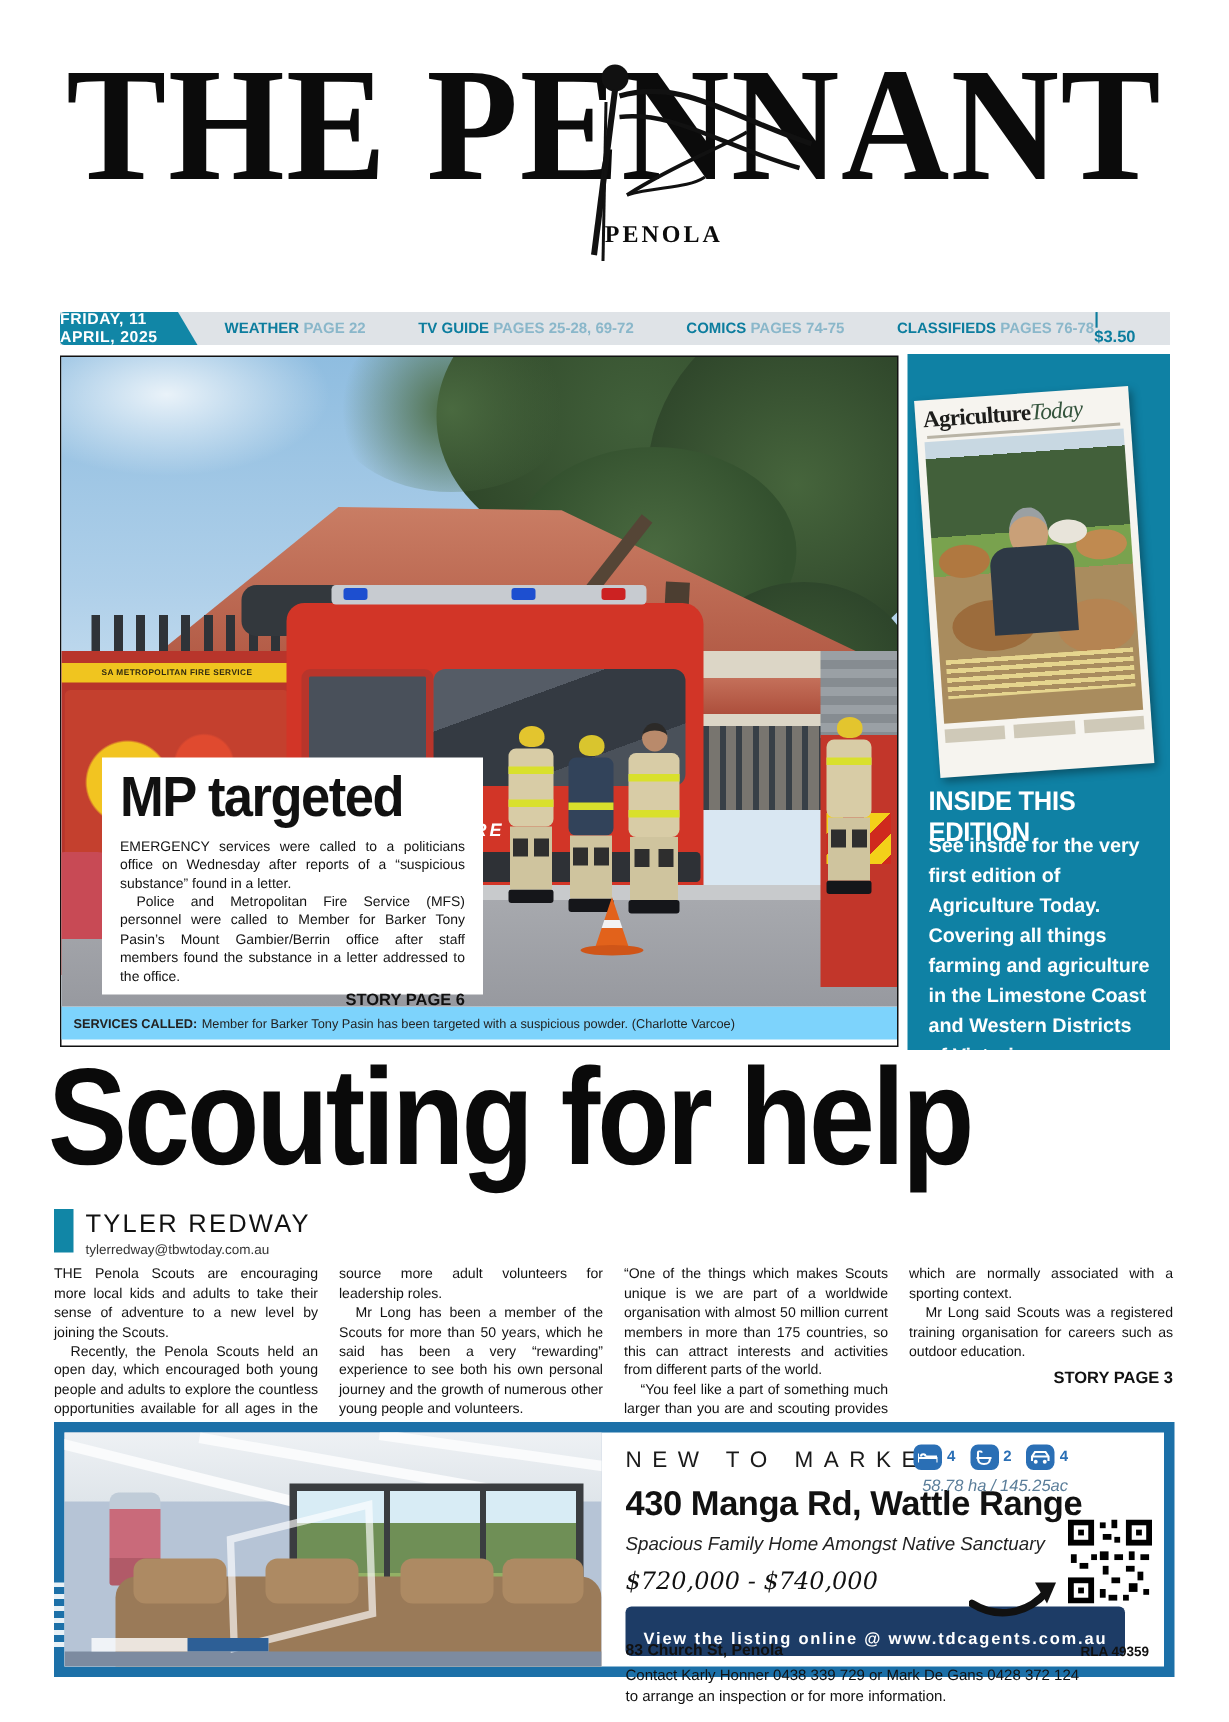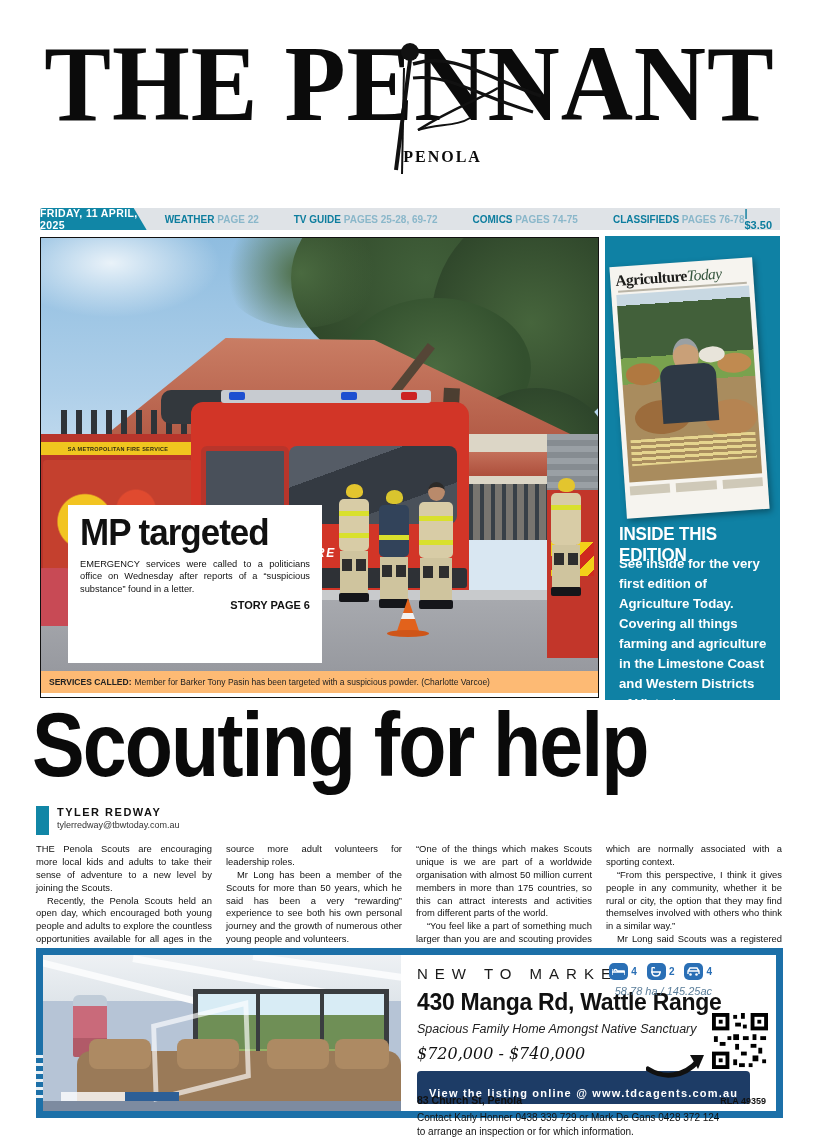--- a/index.html
+++ b/index.html
@@ -11,27 +11,27 @@
   .masthead-sub{position:absolute;left:50%;top:118px;transform:translateX(-8%);font-family:"Liberation Serif",serif;font-weight:bold;font-size:16px;letter-spacing:2px;color:#0b0b0b;}
   .pennant-svg{position:absolute;left:358px;top:8px;width:190px;height:140px;}
 
   
   .datebar{position:absolute;left:40px;top:208px;width:740px;height:22px;background:#dfe3e7;display:flex;align-items:center;}
   .datebox{position:relative;width:186px;height:22px;background:#1186a6;color:#fff;font-weight:bold;font-size:10.5px;display:flex;align-items:center;justify-content:center;letter-spacing:.4px;clip-path:polygon(0 0,calc(100% - 13px) 0,100% 100%,0 100%);border-radius:3px 0 0 3px;}
   .datebar-items{display:flex;gap:35px;margin-left:18px;font-size:10px;flex:1;justify-content:flex-end;}
   .db-item{white-space:nowrap;}
   .db-label{color:#0c7d9e;font-weight:bold;}
   .db-pages{color:#8ab7ca;font-weight:bold;}
-  .db-price{color:#0c7d9e;font-weight:bold;font-size:11px;margin-right:8px;}
+  .db-price{color:#0c7d9e;font-weight:bold;font-size:11px;margin-right:23px;}
 
   
   .photo-box{position:absolute;left:40px;top:237px;width:557px;height:459px;border:1.5px solid #111;background:#fff;}
   .photo{position:relative;width:100%;height:433px;overflow:hidden;background:linear-gradient(180deg,#8fbde0 0%,#aecfe9 35%,#cfe2f1 60%,#d9e7f2 70%);}
   .blob{position:absolute;border-radius:50%;}
-  .caption{height:22px;display:flex;align-items:center;padding:0 8px;font-size:8.5px;color:#222;background:#fdba74;}
+  .caption{height:22px;display:flex;align-items:center;padding:0 8px;font-size:8.5px;color:#222;background:#7dd3fc;}
   .caption b{margin-right:3px;}
 
   
   .roof{position:absolute;left:55px;top:100px;width:480px;height:105px;background:linear-gradient(180deg,#c97d64,#b25a45);clip-path:polygon(0 100%,27% 0,58% 2%,100% 94%);}
   .wall{position:absolute;left:285px;top:196px;width:272px;height:82px;background:#dcd6c6;}
   .veranda{position:absolute;left:285px;top:214px;width:272px;height:24px;background:linear-gradient(180deg,#c4705a,#ad4f3c);}
   .fence{position:absolute;left:285px;top:246px;width:272px;height:56px;background:repeating-linear-gradient(90deg,#384047 0 4px,#78756f 4px 11px);}
   .trunk{position:absolute;left:398px;top:150px;width:16px;height:190px;background:#4c3e31;transform:rotate(3deg);}
   .branch{position:absolute;left:352px;top:96px;width:9px;height:110px;background:#554536;transform:rotate(38deg);}
   .truck-left{position:absolute;left:-6px;top:196px;width:168px;height:216px;background:#b8352b;border-radius:6px 6px 0 0;}
@@ -96,21 +96,21 @@
   .mag-textbars{position:absolute;left:4px;bottom:16px;right:4px;height:26px;background:repeating-linear-gradient(180deg,rgba(240,225,150,.85) 0 3px,transparent 3px 6px);}
   .mag-footbars{display:flex;gap:6px;margin-top:4px;}
   .mag-footbars i{display:block;height:9px;flex:1;background:#cfc9b8;}
   .inside-head{position:absolute;left:14px;top:288px;width:150px;color:#fff;font-weight:800;font-size:17px;letter-spacing:-.2px;transform:scaleY(1.05);transform-origin:left top;}
   .inside-body{position:absolute;left:14px;top:318px;width:148px;color:#fff;font-weight:bold;font-size:13.2px;line-height:1.52;}
 
   
   .big-headline{position:absolute;left:32px;top:698px;width:760px;font-weight:bold;font-size:79px;letter-spacing:-2px;line-height:1;transform:scaleY(1.16);transform-origin:left top;color:#0a0a0a;white-space:nowrap;}
   .byline-row{position:absolute;left:36px;top:806px;display:flex;align-items:flex-start;gap:8px;}
   .byline-block{width:13px;height:29px;background:#1186a6;}
-  .byline-name{font-weight:bold;font-size:11px;letter-spacing:1.5px;}
+  .byline-name{font-weight:normal;font-size:17px;letter-spacing:1.5px;}
   .byline-email{font-size:9px;color:#333;margin-top:2px;}
   .columns{position:absolute;left:36px;top:843px;width:746px;display:flex;gap:14px;}
   .col{flex:1;font-size:9.4px;line-height:1.37;text-align:justify;}
   .col p{margin:0;}
   .col p + p{text-indent:11px;}
   .story-ref3{text-align:right;font-weight:bold;font-size:11px;margin-top:5px;}
 
   
   .ad{position:absolute;left:36px;top:948px;width:747px;height:170px;border:7px solid #1c70a8;box-sizing:border-box;background:#fff;display:flex;}
   .ad-photo{position:relative;width:358px;height:100%;background:#b6c4d6;overflow:hidden;flex:none;}
@@ -269,20 +269,21 @@
         </div>
         <div class="boots"></div>
     </div>
     <div class="cone"></div>
     <div class="cone-base"></div>
 
     <div class="mp-box">
       <div class="mp-head">MP targeted</div>
       <div class="mp-body">
         <p>EMERGENCY services were called to a politicians office on Wednesday after reports of a “suspicious substance” found in a letter.</p>
+        <p>Police and Metropolitan Fire Service (MFS) personnel were called to Member for Barker Tony Pasin’s Mount Gambier/Berrin office after staff members found the substance in a letter addressed to the office.</p>
       </div>
       <div class="mp-ref">STORY PAGE 6</div>
     </div>
   </div>
   <div class="caption">
     <b>SERVICES CALLED:</b>
     <span>Member for Barker Tony Pasin has been targeted with a suspicious powder. (Charlotte Varcoe)</span>
   </div>
 </div>
 
@@ -331,21 +332,20 @@
     <p>Mr Long has been a member of the Scouts for more than 50 years, which he said has been a very “rewarding” experience to see both his own personal journey and the growth of numerous other young people and volunteers.</p>
     <p>“What I like about scouting is it provides a program which develops all aspects of a young person’s character, so you’re looking at social, physical, emotional or even spiritual development over time,” he said.</p>
   </div>
   <div class="col">
     <p>“One of the things which makes Scouts unique is we are part of a worldwide organisation with almost 50 million current members in more than 175 countries, so this can attract interests and activities from different parts of the world.</p>
     <p>“You feel like a part of something much larger than you are and scouting provides you with the opportunity to learn more about the world in which we live.</p>
     <p>“It provides young people with the opportunity to develop interests outside of those</p>
   </div>
   <div class="col">
     <p>which are normally associated with a sporting context.</p>
-    <p>“From this perspective, I think it gives people in any community, whether it be rural or city, the option that they may find themselves involved with others who think in a similar way.”</p>
     <p>Mr Long said Scouts was a registered training organisation for careers such as outdoor education.</p>
     <div class="story-ref3">STORY PAGE 3</div>
   </div>
 </div>
 
 <div class="ad">
   <div class="side-ticks"></div>
   <div class="ad-photo">
     <div class="ceiling"></div>
     <div class="beam" style="left:-10px;top:2px;width:200px;transform:rotate(14deg);"></div>
@@ -436,18 +436,18 @@
           <rect x="14" y="26" width="3" height="2"></rect>
         <rect x="20" y="16" width="3" height="2"></rect>
           <rect x="24" y="18" width="2" height="3"></rect>
           <rect x="21" y="22" width="3" height="3"></rect>
           <rect x="26" y="24" width="2" height="2"></rect>
           <rect x="19" y="26" width="2" height="2"></rect>
       </g>
     </svg>
     <div class="ad-contact">
       <div>Contact Karly Honner 0438 339 729 or Mark De Gans 0428 372 124</div>
-      <div>to arrange an inspection or for which information.</div>
+      <div>to arrange an inspection or for more information.</div>
     </div>
     <div class="ad-office">83 Church St, Penola</div>
     <div class="ad-rla">RLA 49359</div>
   </div>
 </div>
 
 </body></html>

